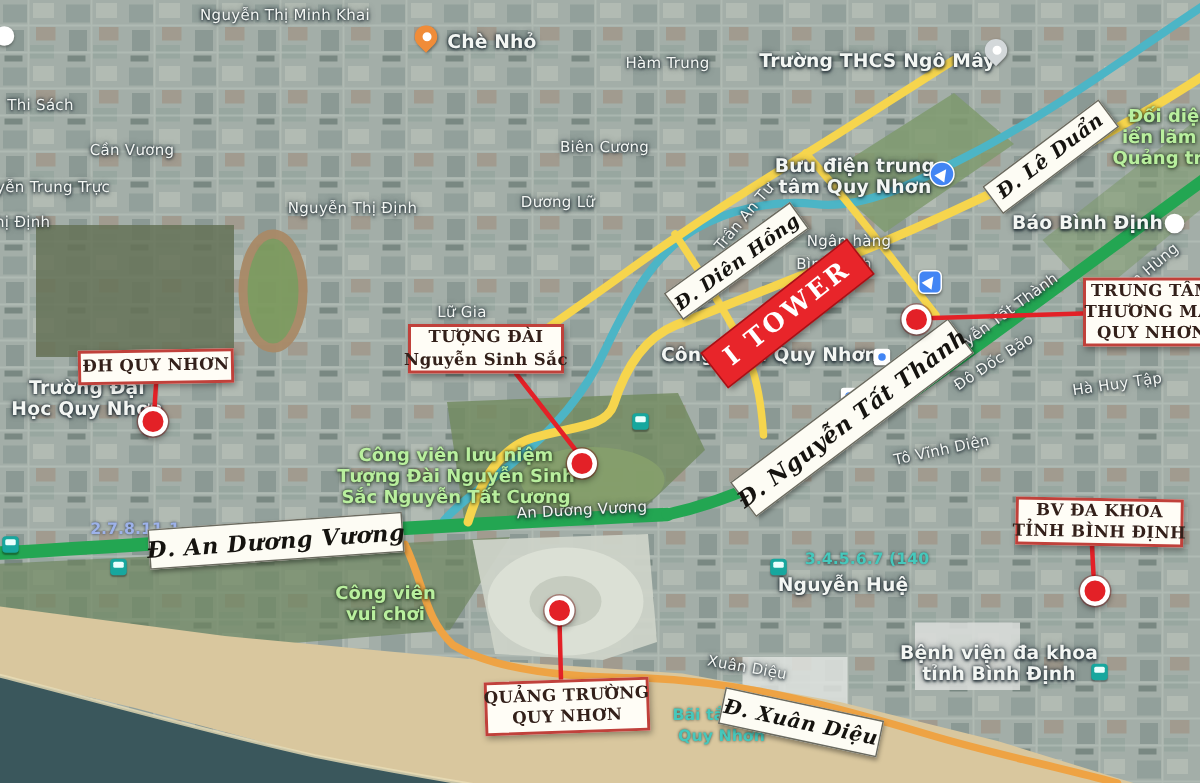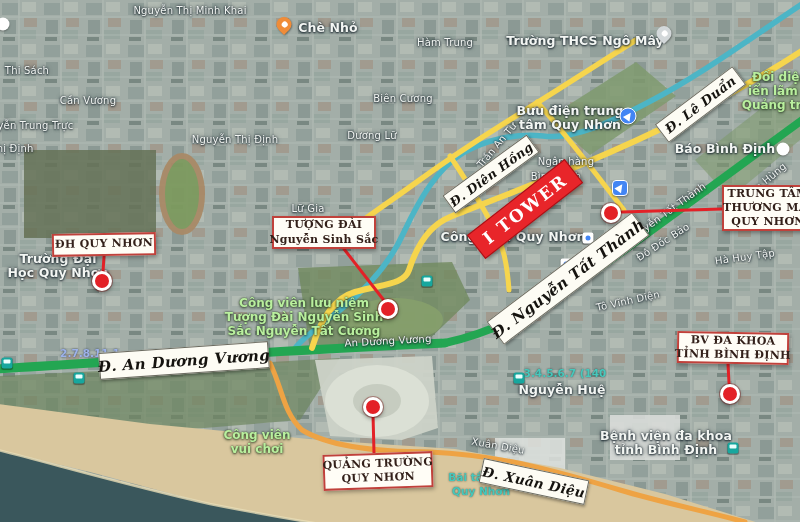--- a/index.html
+++ b/index.html
@@ -183,31 +183,31 @@
     </div>
     <div class="lbl place" style="left: 666px; top: 443px; transform: translate(-50%, -50%);">
       <div>Bệnh viện đa khoa</div>
       <div>tỉnh Bình Định</div>
     </div>
     <div class="lbl park" style="left: 304px; top: 297px; transform: translate(-50%, -50%); margin-top: 21px;">
       <div>Công viên lưu niệm</div>
       <div>Tượng Đài Nguyễn Sinh</div>
       <div>Sắc Nguyễn Tất Cương</div>
     </div>
-    <div class="lbl park" style="left: 257px; top: 403px; transform: translate(-50%, -50%); margin-top: 40px;">
+    <div class="lbl park" style="left: 257px; top: 403px; transform: translate(-50%, -50%);">
       <div>Công viên</div>
       <div>vui chơi</div>
     </div>
     <div class="lbl park" style="left: 780px; top: 92px; transform: translate(-50%, -50%);">
       <div>Đối diện</div>
       <div>iển lãm Q</div>
       <div>Quảng trườ</div>
     </div>
     <div class="lbl transit-blue" style="left: 62px; top: 353px; transform: translate(-50%, -50%);">2.7.8.11.1</div>
-    <div class="lbl transit-teal" style="left: 565px; top: 373px; transform: translate(-50%, -50%);">3.4.5.6.7 (140</div>
+    <div class="lbl transit-teal" style="left: 578px; top: 373px; transform: translate(-50%, -50%);">3.4.5.6.7 (140</div>
     <div class="lbl transit-teal" style="left: 471px; top: 477px; transform: translate(-50%, -50%);">Bãi tắm</div>
     <div class="lbl transit-teal" style="left: 481px; top: 491px; transform: translate(-50%, -50%);">Quy Nhơn</div>
     <div class="road-sign" style="width: 170px; height: 27px; font-size: 15px; left: 99px; top: 346.5px; transform: rotate(-4deg);">Đ. An Dương Vương</div>
     <div class="road-sign" style="width: 97px; height: 23px; font-size: 13px; left: 651.5px; top: 92.5px; transform: rotate(-37deg);">Đ. Lê Duẩn</div>
     <div class="road-sign" style="width: 104px; height: 22px; font-size: 12.5px; left: 439px; top: 163px; transform: rotate(-36deg);">Đ. Diên Hồng</div>
     <div class="road-sign" style="width: 182px; height: 29px; font-size: 15px; left: 477px; top: 263.5px; transform: rotate(-37deg);">Đ. Nguyễn Tất Thành</div>
     <div class="road-sign" style="width: 108px; height: 25px; font-size: 13.5px; left: 480px; top: 468.5px; transform: rotate(12deg);">Đ. Xuân Diệu</div>
     <div class="itower" style="width: 124px; height: 30px; left: 463px; top: 194px; transform: rotate(-38deg);">I TOWER</div>
     <div class="callout" style="width: 104px; height: 23px; left: 52px; top: 233px; transform: rotate(-1deg);">
       <div>ĐH QUY NHƠN</div>

